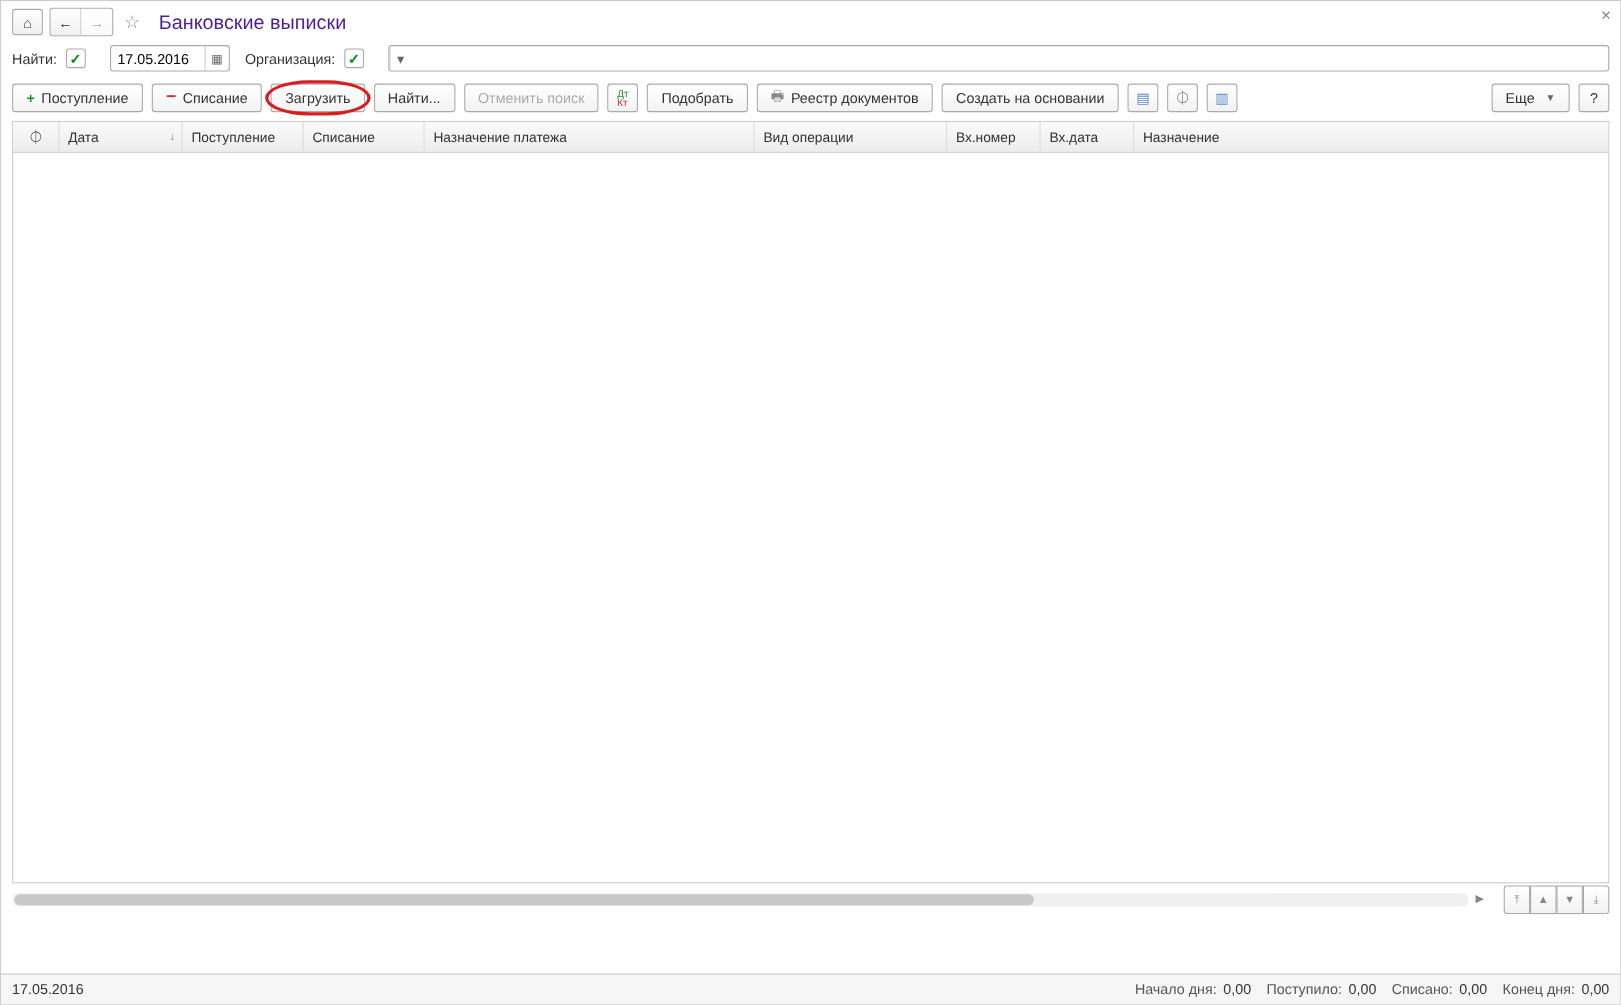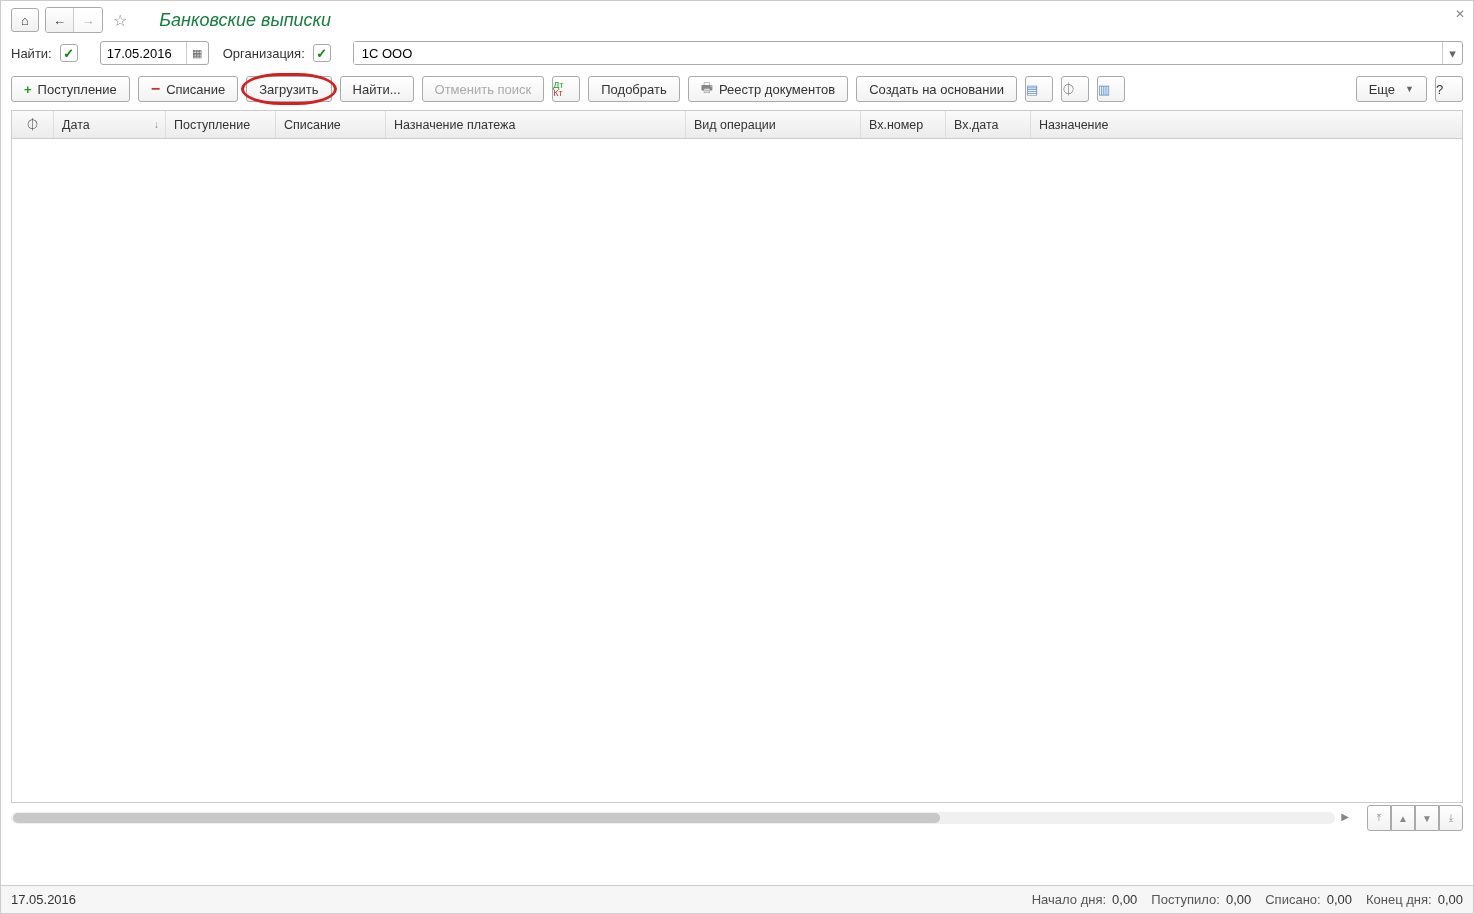--- a/index.html
+++ b/index.html
@@ -29,21 +29,21 @@
   display: flex;
   align-items: center;
   justify-content: center;
   cursor: pointer;
 }
 .nav-btn.disabled { opacity: 0.4; cursor: default; }
 .nav-group { display: flex; border: 1px solid #aaa; border-radius: 3px; overflow: hidden; }
 .nav-group .nav-btn { border: none; border-right: 1px solid #ccc; border-radius: 0; }
 .nav-group .nav-btn:last-child { border-right: none; }
 .star-icon { color: #888; font-size: 16px; margin: 0 4px; cursor: pointer; }
-.page-title { font-size: 18px; color: #15803d; margin-left: 22px; font-style: italic; }
+.page-title { font-size: 18px; color: #4c1d95; margin-left: 7px; }
 .close-x { position: absolute; right: 8px; top: 6px; color: #888; font-size: 12px; cursor: pointer; }
 
 .filter-row {
   display: flex;
   align-items: center;
   padding: 4px 10px 8px 10px;
   gap: 6px;
 }
 .filter-label { color: #333; margin-right: 2px; }
 .check-green {
@@ -88,21 +88,21 @@
   border-radius: 3px;
   background: linear-gradient(#fff,#f2f2f2);
   display: flex;
   align-items: center;
   gap: 6px;
   font-size: 13px;
   cursor: pointer;
   white-space: nowrap;
 }
 .btn.disabled { color: #aaa; cursor: default; }
-.btn.icon-only { padding: 0; width: 28px; justify-content: flex-start; }
+.btn.icon-only { padding: 0; width: 28px; justify-content: center; }
 .btn.highlight-circle {
   position: relative;
 }
 .btn.highlight-circle::after {
   content: "";
   position: absolute;
   left: -6px; right: -6px; top: -4px; bottom: -4px;
   border: 3px solid #d62020;
   border-radius: 50% / 60%;
   pointer-events: none;
@@ -216,21 +216,20 @@
   <div class="check-green">✓</div>
   <div style="width:10px"></div>
   <div class="date-field">
     <input type="text" value="17.05.2016" style="">
     <div class="cal-btn">▦</div>
   </div>
   <span class="filter-label" style="margin-left:8px">Организация:</span>
   <div class="check-green">✓</div>
   <div style="width:10px"></div>
   <div class="org-field">
-    <input type="text" value="1С ООО" style="">
     <div class="drop-btn">▾</div>
   </div>
 </div>
 
 <div class="toolbar">
   <div class="btn">
     <span class="ico-plus">+</span>
     <span>Поступление</span>
   </div>
   <div class="btn">

